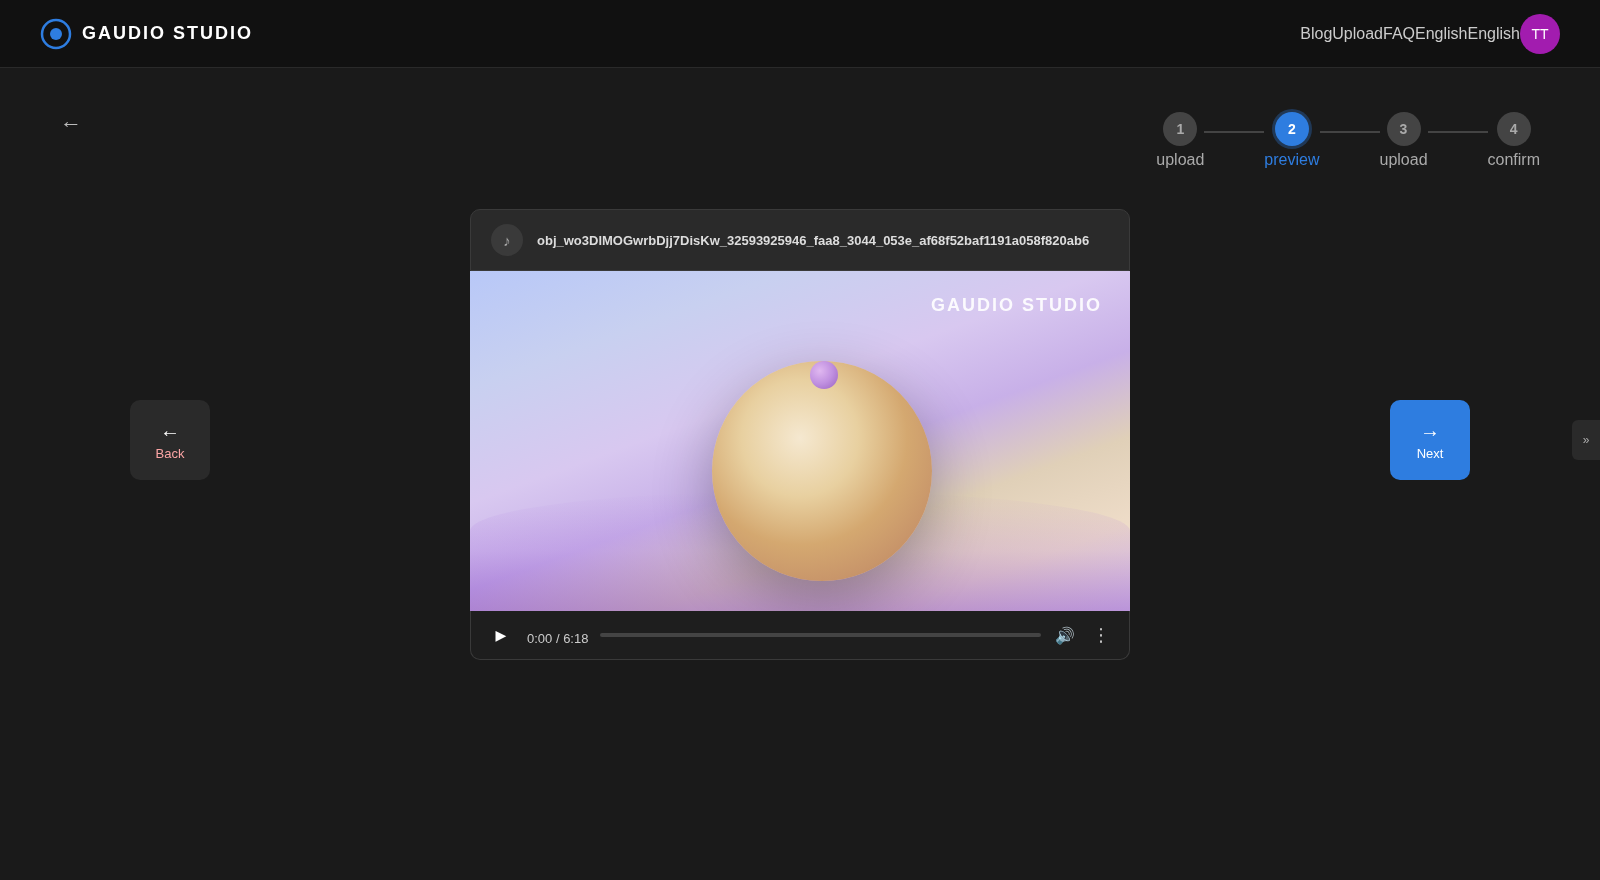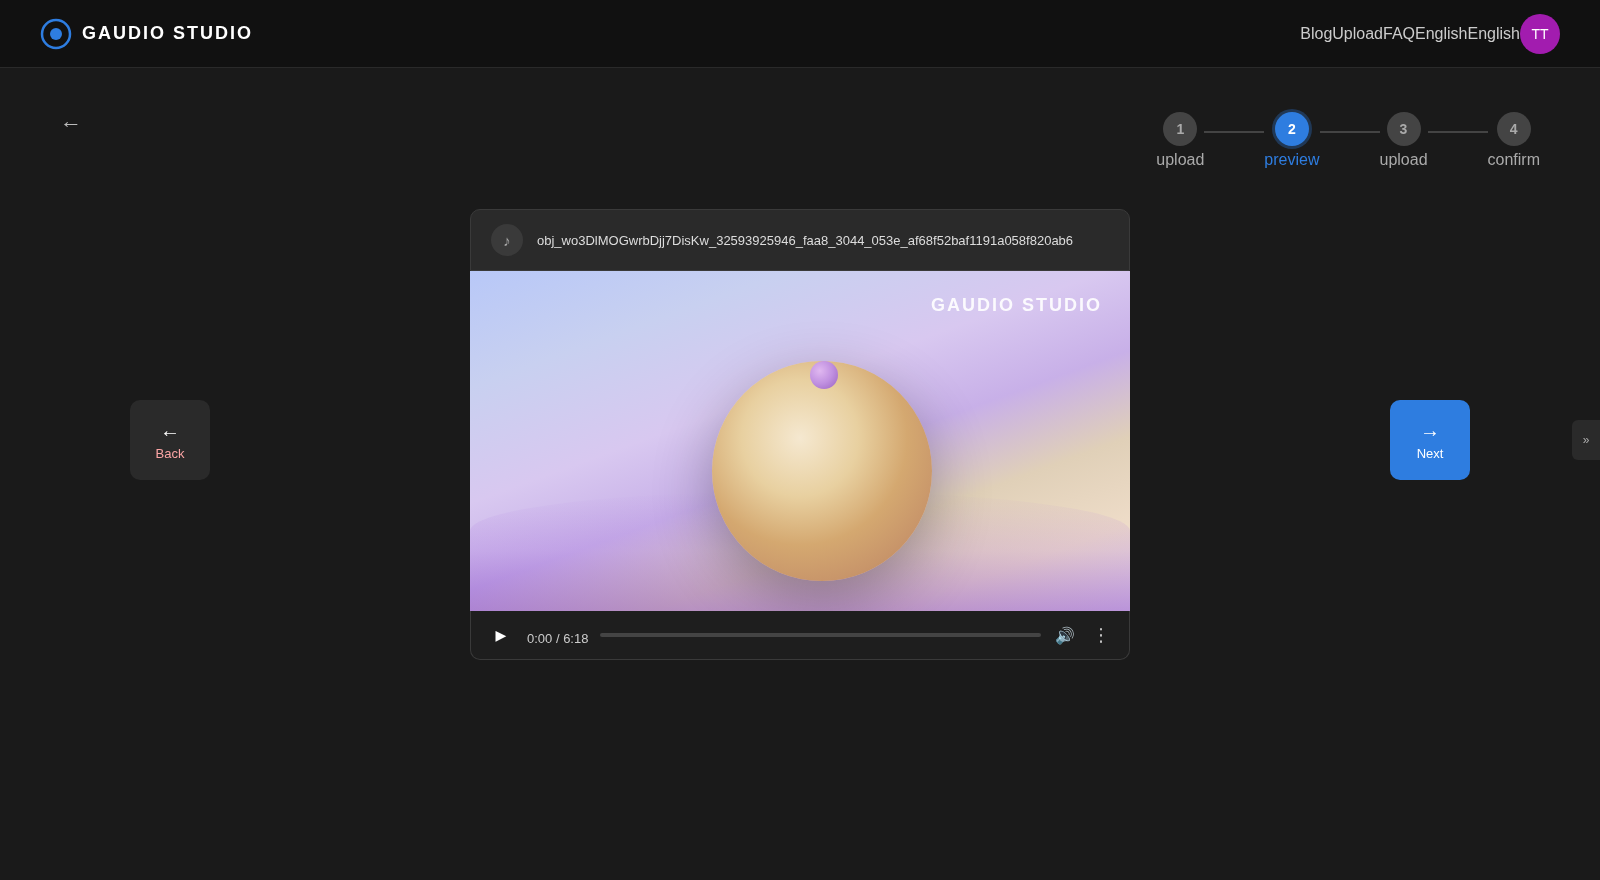--- a/index.html
+++ b/index.html
@@ -169,20 +169,21 @@
       display: flex;
       align-items: center;
       justify-content: center;
       flex-shrink: 0;
     }
     .file-details {
       display: flex;
       flex-direction: column;
       gap: 3px;
       overflow: hidden;
+      font-weight: bold;
     }
     .file-name {
       font-size: 13px;
       color: #ddd;
       white-space: nowrap;
       overflow: hidden;
       text-overflow: ellipsis;
       max-width: 560px;
     }
     .file-meta {

